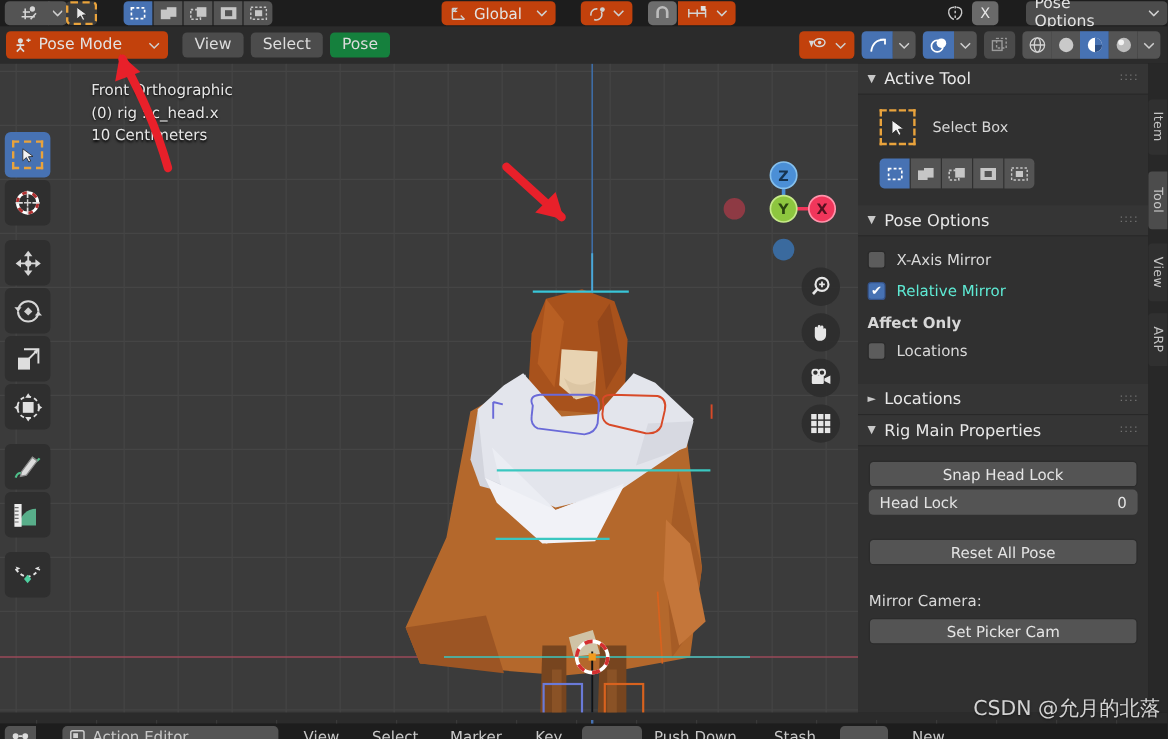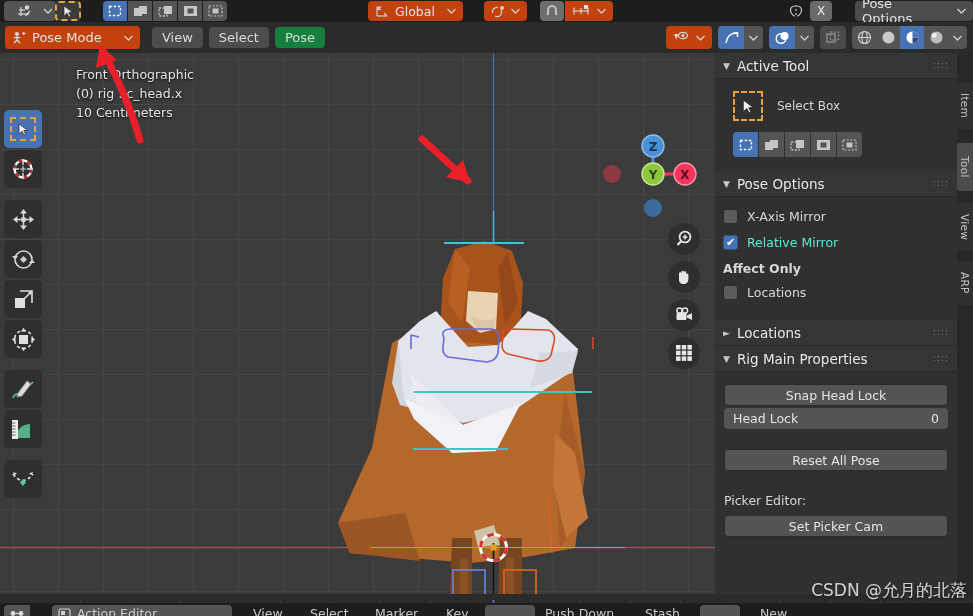--- a/index.html
+++ b/index.html
@@ -668,21 +668,21 @@
       <span class="ttl">Rig Main Properties</span>
       <span class="grip">::::</span>
     </div>
     <div class="psec-body" style="padding:12px 9px 0 9px;">
       <div class="btn wbtn" style="margin:0 0 2px 0;">Snap Head Lock</div>
       <div class="valrow">
         <span>Head Lock</span>
         <span>0</span>
       </div>
       <div class="btn wbtn" style="margin-top:20px;">Reset All Pose</div>
-      <div class="lbl" style="margin:22px 0 7px 0;">Picker Editor:</div>
+      <div class="lbl" style="margin:22px 0 7px 0;">Mirror Camera:</div>
       <div class="btn wbtn" style="margin:0;">Set Picker Cam</div>
     </div>
   </div>
 
   <div id="tabstrip">
     <div class="vtab" style="top:30px;height:46px;">
       <span>Item</span>
     </div>
     <div class="vtab on" style="top:90px;height:48px;">
       <span>Tool</span>

